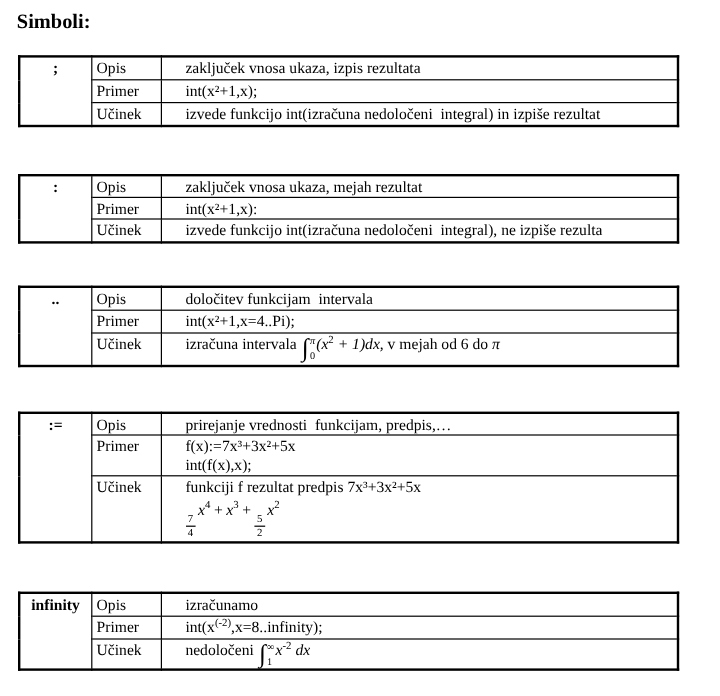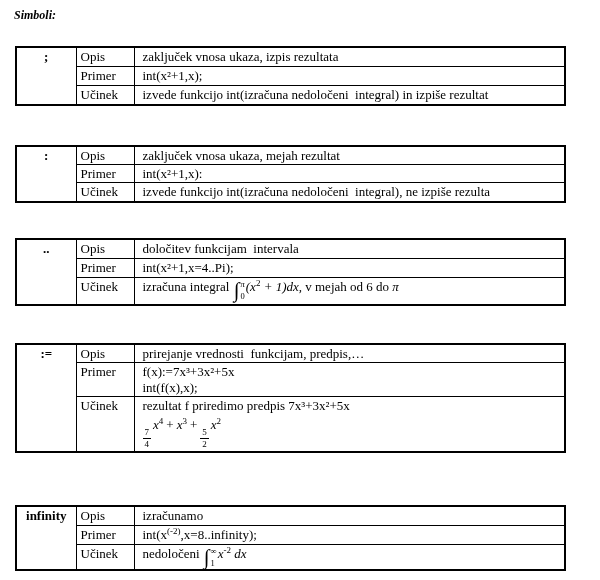--- a/index.html
+++ b/index.html
@@ -1,50 +1,50 @@
 <!DOCTYPE html>
 <html><head>
 <meta charset="utf-8">
 <style>
   html,body{margin:0;padding:0;}
   body{
     width:600px;height:580px;position:relative;background:#ffffff;
     font-family:"Liberation Serif","DejaVu Serif",serif;
     font-size:13px;color:#000;overflow:hidden;
   }
-  .title{position:absolute;left:14px;top:8px;font-weight:bold;font-size:12px;font-style:italic;}
+  .title{position:absolute;left:14px;top:8px;font-weight:bold;font-size:17px;}
   table.sym-table{
     position:absolute;left:15px;width:551px;
     border-collapse:collapse;table-layout:fixed;
     border:2px solid #000;background:#fff;
   }
   .sym-table td{
     border:1px solid #000;vertical-align:top;
     padding:1px 4px 0 4px;line-height:16px;font-size:13px;
   }
   td.sym{text-align:center;font-weight:bold;}
-  td.val{padding-left:8px;}
+  td.val{padding-left:20px;}
   .val span,.val sup,.val div{white-space:pre-wrap;}
   sup{font-size:9px;line-height:0;}
   .mi{font-style:italic;}
   .mo{margin:0 3px;}
   .intgrl{display:inline-flex;vertical-align:-6px;margin:0 1px;}
   .int-sign{font-size:21px;line-height:23px;}
   .int-bounds{
     display:inline-flex;flex-direction:column;justify-content:space-between;
     font-size:8.5px;line-height:9px;padding:1px 0 1px 1px;
   }
   .frac{
     display:inline-flex;flex-direction:column;text-align:center;
     font-size:9px;line-height:9px;vertical-align:-6px;margin-right:2px;
   }
   .frac .num{border-bottom:1px solid #000;padding:0 2px 1px 2px;}
   .frac .den{padding-top:1px;}
   .math-line{margin-top:3px;height:24px;}
-  .t1{top:46px;} .t2{top:145px;} .t3{top:238px;} .t4{top:343px;} .t5{top:505px;}
+  .t1{top:46px;} .t2{top:145px;} .t3{top:238px;} .t4{top:343px;} .t5{top:493px;}
 </style>
 </head>
 <body>
 
 <div class="title">Simboli:</div>
 
 <table class="sym-table t1">
   <colgroup>
       <col style="width:60px">
       <col style="width:58px">
@@ -101,21 +101,21 @@
       <td class="sym" rowspan="3"><span>..</span></td>
       <td class="lbl" style="height:17px"><span>Opis</span></td>
       <td class="val"><span>določitev funkcijam  intervala</span></td>
     </tr>
     <tr>
       <td class="lbl" style="height:17px"><span>Primer</span></td>
       <td class="val"><span>int(x²+1,x=4..Pi);</span></td>
     </tr>
     <tr>
       <td class="lbl" style="height:25px"><span>Učinek</span></td>
-      <td class="val"><span>izračuna integral</span>
+      <td class="val"><span>izračuna intervala</span>
         <span class="intgrl"><span class="int-sign">∫</span><span class="int-bounds"><span class="mi">π</span><span>0</span></span></span><span class="mi">(x</span><sup>2</sup><span class="mi"> + 1)dx,</span>
         <span>v mejah od 6 do</span>
         <span class="mi">π</span></td>
     </tr>
   </tbody>
 </table>
 
 <table class="sym-table t4">
   <colgroup>
       <col style="width:60px">
@@ -131,21 +131,21 @@
     <tr>
       <td class="lbl" style="height:31px"><span>Primer</span></td>
       <td class="val">
         <div>f(x):=7x³+3x²+5x</div>
         <div>int(f(x),x);</div>
       </td>
     </tr>
     <tr>
       <td class="lbl" style="height:53px"><span>Učinek</span></td>
       <td class="val">
-        <div>rezultat f priredimo predpis 7x³+3x²+5x</div>
+        <div>funkciji f rezultat predpis 7x³+3x²+5x</div>
         <div class="math-line"><span class="frac"><span class="num">7</span><span class="den">4</span></span><span class="mi">x</span><sup>4</sup><span class="mo">+</span><span class="mi">x</span><sup>3</sup><span class="mo">+</span><span class="frac"><span class="num">5</span><span class="den">2</span></span><span class="mi">x</span><sup>2</sup></div>
       </td>
     </tr>
   </tbody>
 </table>
 
 <table class="sym-table t5">
   <colgroup>
       <col style="width:60px">
       <col style="width:58px">

